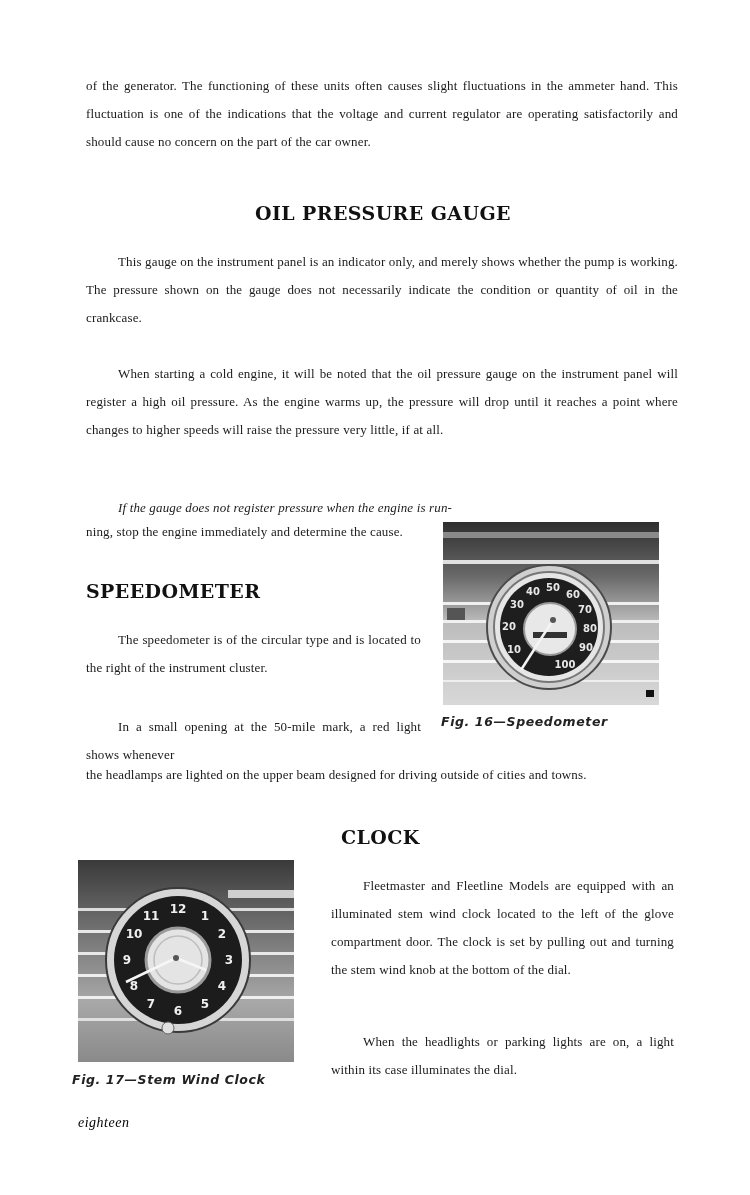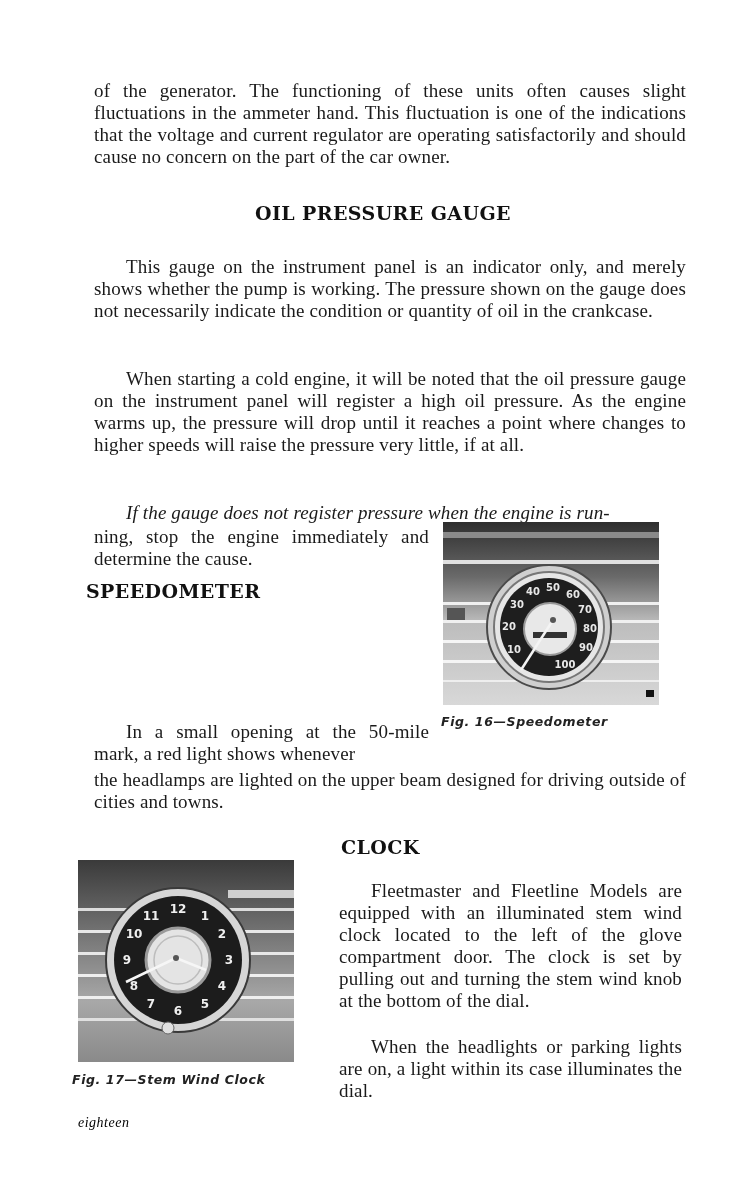--- a/index.html
+++ b/index.html
@@ -1,20 +1,20 @@
 <!DOCTYPE html>
 <html><head>
 <meta charset="utf-8">
 <style>
   html, body { margin: 0; padding: 0; background: #ffffff; }
   body { width: 750px; height: 1195px; position: relative; overflow: hidden;
          font-family: "Liberation Serif", "DejaVu Serif", serif; color: #1a1a1a; }
   .page { position: absolute; left: 0; top: 0; width: 750px; height: 1195px; }
-  .p { position: absolute; font-size: 19px; line-height: 22px; text-align: justify;
-       text-align-last: left; margin: 16px; letter-spacing: 0.15px; }
+  .p { position: absolute; font-size: 13px; line-height: 28px; text-align: justify;
+       text-align-last: left; margin: 8px; letter-spacing: 0.15px; }
   .ind { text-indent: 32px; }
   .h { position: absolute; font-family: "DejaVu Serif", "Liberation Serif", serif;
        font-weight: bold; font-size: 19px; letter-spacing: 0.4px; margin: 0; color: #111; padding-left: 8px; }
   .cap { position: absolute; font-family: "DejaVu Sans", "Liberation Sans", sans-serif;
          font-style: italic; font-weight: bold; font-size: 12.5px; color: #222; letter-spacing: 0.6px; }
   .folio { position: absolute; left: 78px; top: 1115px; font-style: italic; font-size: 14px; color: #000000; letter-spacing: 0.5px; }
   .fig { position: absolute; overflow: hidden; background: #3a3a3a; }
 </style>
 </head>
 <body>
@@ -23,20 +23,21 @@
 
   <p class="p" style="left:78px; top:64px; width:592px;">of the generator. The functioning of these units often causes slight fluctuations in the ammeter hand. This fluctuation is one of the indications that the voltage and current regulator are operating satisfactorily and should cause no concern on the part of the car owner.</p>
 
   <h2 class="h" style="left:0; width:750px; text-align:center; top:202px;">OIL PRESSURE GAUGE</h2>
   <p class="p ind" style="left:78px; top:240px; width:592px;">This gauge on the instrument panel is an indicator only, and merely shows whether the pump is working. The pressure shown on the gauge does not necessarily indicate the condition or quantity of oil in the crankcase.</p>
   <p class="p ind" style="left:78px; top:352px; width:592px;">When starting a cold engine, it will be noted that the oil pressure gauge on the instrument panel will register a high oil pressure. As the engine warms up, the pressure will drop until it reaches a point where changes to higher speeds will raise the pressure very little, if at all.</p>
   <p class="p ind" style="left:78px; top:486px; width:592px; white-space:nowrap;font-style:italic;">If the gauge does not register pressure when the engine is run-</p>
   <p class="p" style="left:78px; top:510px; width:335px;">ning, stop the engine immediately and determine the cause.</p>
 
   <h2 class="h" style="left:78px; width:335px; text-align:left; top:580px;">SPEEDOMETER</h2>
+  <p class="p ind" style="left:78px; top:618px; width:335px;">The speedometer is of the circular type and is located to the right of the instrument cluster.</p>
   <p class="p ind" style="left:78px; top:705px; width:335px;">In a small opening at the 50-mile mark, a red light shows whenever</p>
   <p class="p" style="left:78px; top:753px; width:592px;">the headlamps are lighted on the upper beam designed for driving outside of cities and towns.</p>
 
   <div class="fig" style="left:443px; top:522px; width:216px; height:183px;">
     <svg width="216" height="183" viewBox="0 0 216 183">
       <defs>
         <linearGradient id="sbg" x1="0" y1="0" x2="0" y2="1">
           <stop offset="0" stop-color="#2e2e2e"></stop>
           <stop offset="0.3" stop-color="#6a6a6a"></stop>
           <stop offset="0.55" stop-color="#bdbdbd"></stop>
@@ -69,21 +70,21 @@
       </g>
       <circle cx="107" cy="107" r="26" fill="#e8e8e8" stroke="#999" stroke-width="2"></circle>
       <rect x="90" y="110" width="34" height="6" fill="#333"></rect>
       <line x1="110" y1="98" x2="78" y2="148" stroke="#f4f4f4" stroke-width="2.5"></line>
       <circle cx="110" cy="98" r="3" fill="#555"></circle>
       <rect x="203" y="168" width="8" height="7" fill="#111"></rect>
     </svg>
   </div>
   <div class="cap" style="left:441px; top:714px;">Fig. 16—Speedometer</div>
 
-  <h2 class="h" style="left:333px; top:826px;margin-top:10px;">CLOCK</h2>
+  <h2 class="h" style="left:333px; top:826px;">CLOCK</h2>
   <p class="p ind" style="left:323px; top:864px; width:343px;">Fleetmaster and Fleetline Models are equipped with an illuminated stem wind clock located to the left of the glove compartment door. The clock is set by pulling out and turning the stem wind knob at the bottom of the dial.</p>
   <p class="p ind" style="left:323px; top:1020px; width:343px;">When the headlights or parking lights are on, a light within its case illuminates the dial.</p>
 
   <div class="fig" style="left:78px; top:860px; width:216px; height:202px;">
     <svg width="216" height="202" viewBox="0 0 216 202">
       <defs>
         <linearGradient id="cbg" x1="0" y1="0" x2="0" y2="1">
           <stop offset="0" stop-color="#3a3a3a"></stop>
           <stop offset="0.4" stop-color="#7a7a7a"></stop>
           <stop offset="0.7" stop-color="#a8a8a8"></stop>

